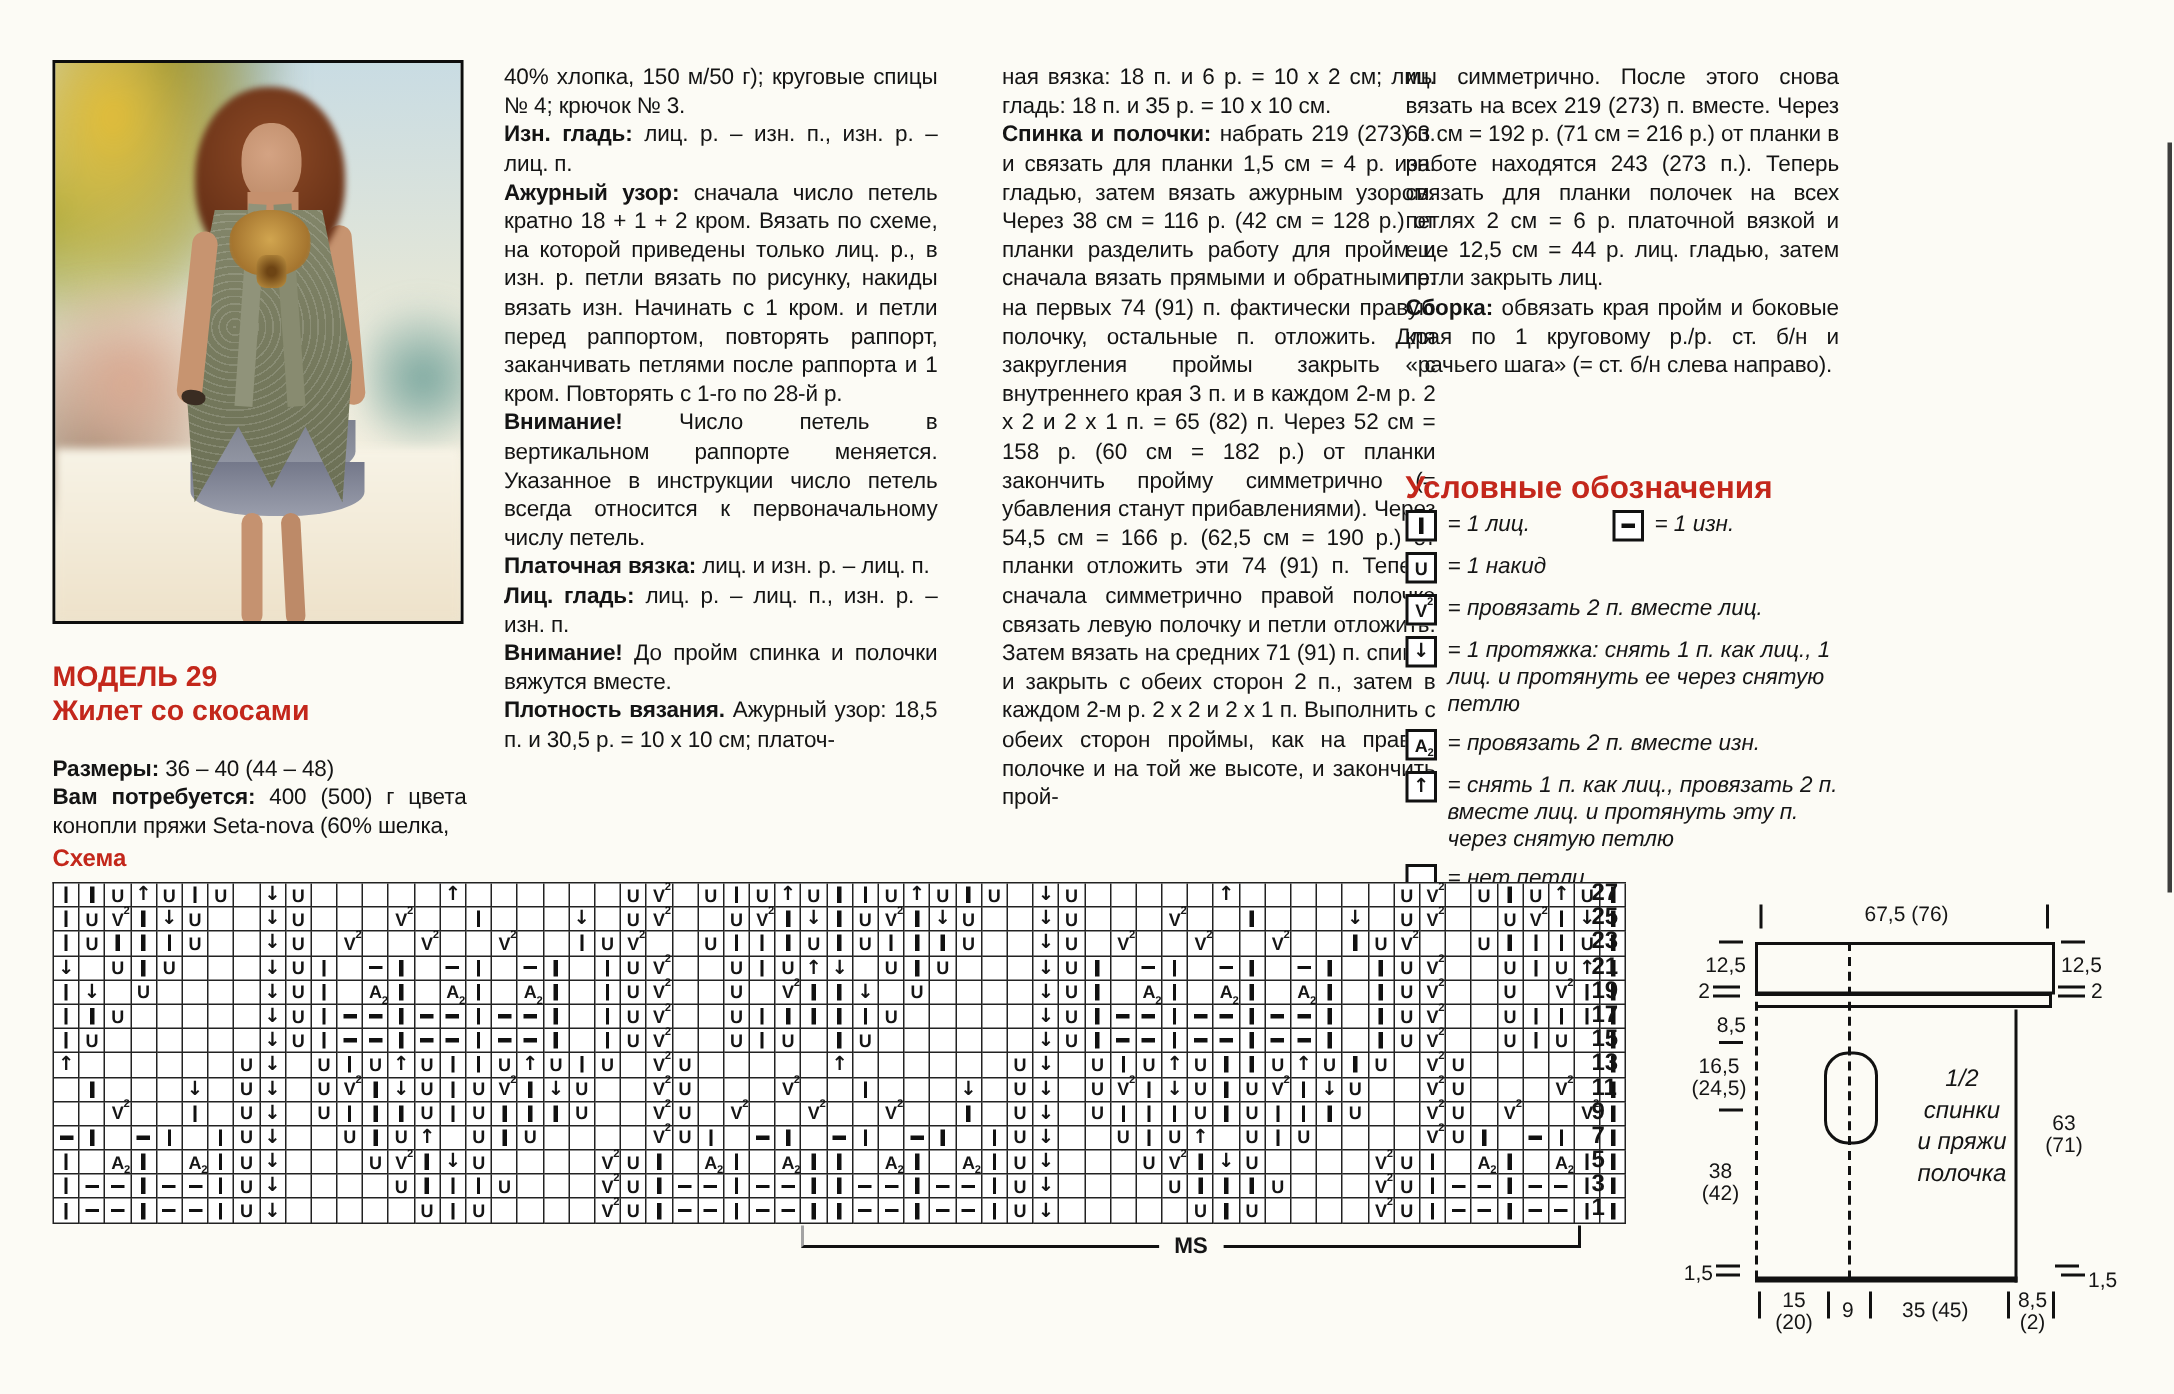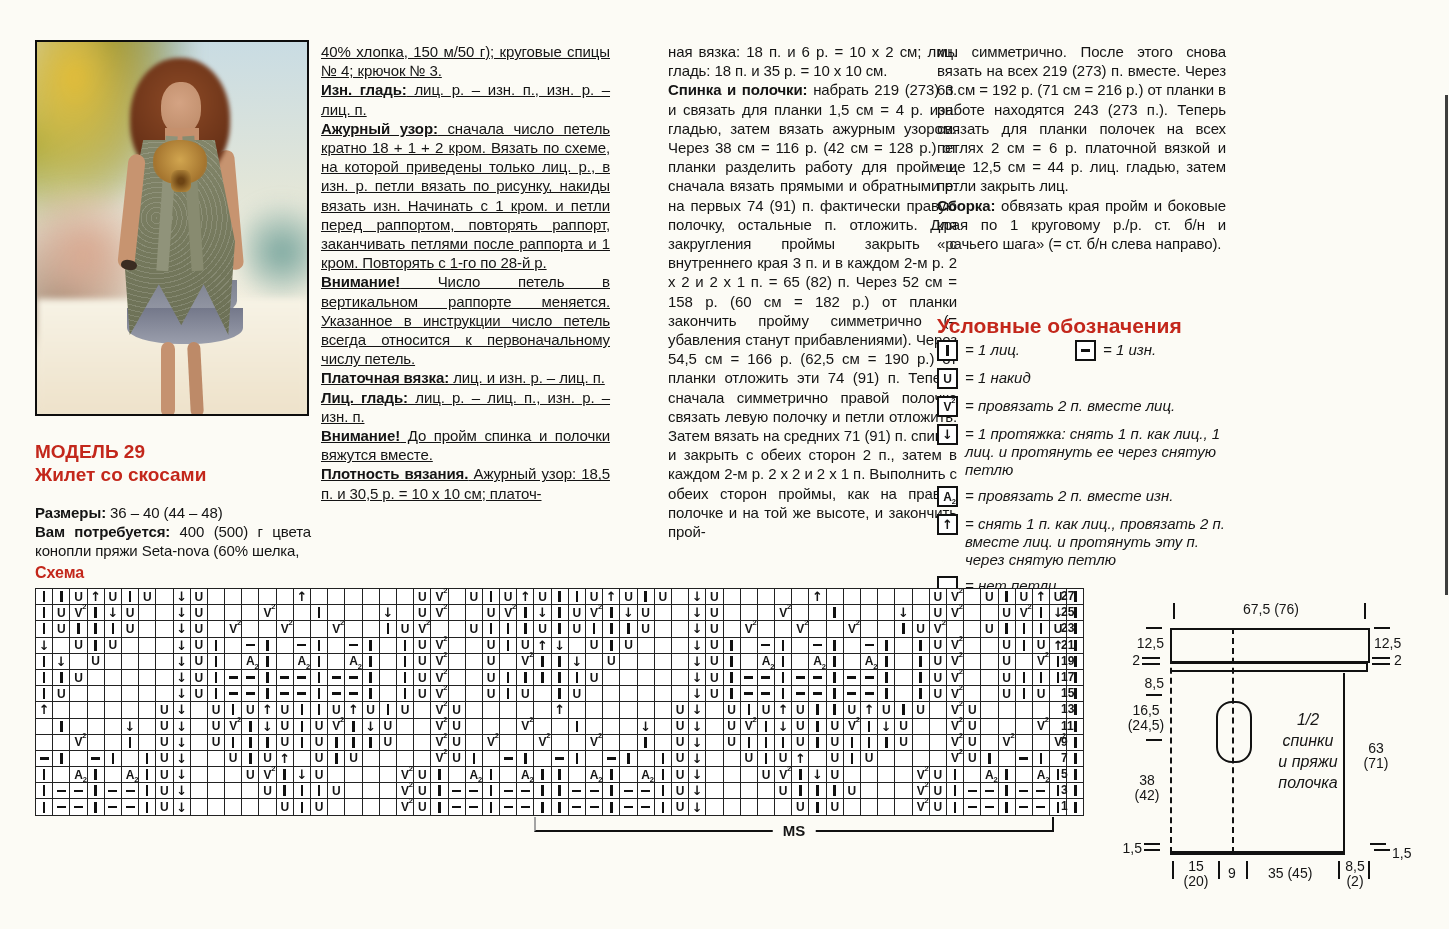--- a/index.html
+++ b/index.html
@@ -69,21 +69,21 @@
   .gU{font:700 12px/1 "Liberation Sans",sans-serif;font-style:normal;}
   .gAr{font:700 13px/1 "DejaVu Sans",sans-serif;font-style:normal;}
   .gV,.gA{position:relative;font:700 12px/1 "Liberation Sans",sans-serif;font-style:normal;}
   .gV i{position:absolute;top:-4px;right:-4px;font:700 7.5px/1 "Liberation Sans",sans-serif;font-style:normal;}
   .gA i{position:absolute;bottom:-3px;right:-4px;font:700 7.5px/1 "Liberation Sans",sans-serif;font-style:normal;}
   
   .chart{position:absolute;left:35px;top:588px;}
   .grid{display:grid;grid-template-columns:repeat(61,17.2px);grid-auto-rows:16.2px;border-top:1.3px solid #222;border-left:1.3px solid #222;background:#fff;}
   .cell{border-right:1.3px solid #222;border-bottom:1.3px solid #222;display:flex;align-items:center;justify-content:center;overflow:visible;}
   .rownums{position:absolute;left:1055px;top:588px;width:40px;}
-  .rownums div{height:16.2px;line-height:16.2px;font-size:12px;font-weight:700;text-align:left;padding-left:6px;}
+  .rownums div{height:16.2px;line-height:16.2px;font-size:16px;font-weight:700;text-align:left;padding-left:6px;}
   .ms-bracket{position:absolute;left:534px;top:817px;width:516px;height:13px;
     border-left:2px solid #a3a3a3;border-right:2px solid #111;border-bottom:2px solid #111;}
   .ms-label{position:absolute;left:50%;bottom:-9px;transform:translateX(-50%);background:#fcfbf5;padding:0 10px;font-size:15px;font-weight:700;}
   
   .schematic{position:absolute;left:1128px;top:593px;width:321px;height:330px;font-size:14px;}
   .s{position:absolute;}
   .s-collar{left:42px;top:35px;width:196px;height:31px;border:2.5px solid #111;}
   .s-band{left:42px;top:69px;width:196px;height:6px;border-top:2px solid #111;border-bottom:2px solid #111;border-right:2px solid #111;}
   .s-body{left:42px;top:80px;width:173px;height:178px;border-right:2.5px solid #111;border-bottom:4px solid #111;}
   .s-fold{left:42px;top:35px;width:0;height:225px;border-left:2.5px dashed #111;}
@@ -129,21 +129,21 @@
   <div>Жилет со скосами</div>
 </div>
 
 <div class="sizesblock col" style="position:absolute;">
   <p><b>Размеры:</b><span> 36 – 40 (44 – 48)</span></p>
   <p><b>Вам потребуется:</b><span> 400 (500) г цвета конопли пряжи Seta-nova (60% шелка,</span></p>
 </div>
 
 <div class="schemalabel red">Схема</div>
 
-<div class="col" id="col2" style="left:321px;top:42px;width:289px;text-decoration:underline;">
+<div class="col" id="col2" style="left:336px;top:42px;width:289px;">
     <p>40% хлопка, 150 м/50 г); круговые спицы № 4; крючок № 3.</p>
     <p><b>Изн. гладь:</b> лиц. р. – изн. п., изн. р. – лиц. п.</p>
     <p><b>Ажурный узор:</b> сначала число петель кратно 18 + 1 + 2 кром. Вязать по схеме, на которой приведены только лиц. р., в изн. р. петли вязать по рисунку, накиды вязать изн. Начинать с 1 кром. и петли перед раппортом, повторять раппорт, заканчивать петлями после раппорта и 1 кром. Повторять с 1-го по 28-й р.</p>
     <p><b>Внимание!</b> Число петель в вертикальном раппорте меняется. Указанное в инструкции число петель всегда относится к первоначальному числу петель.</p>
     <p><b>Платочная вязка:</b> лиц. и изн. р. – лиц. п.</p>
     <p><b>Лиц. гладь:</b> лиц. р. – лиц. п., изн. р. – изн. п.</p>
     <p><b>Внимание!</b> До пройм спинка и полочки вяжутся вместе.</p>
     <p><b>Плотность вязания.</b> Ажурный узор: 18,5 п. и 30,5 р. = 10 х 10 см; платоч-</p>
   </div>
 <div class="col" id="col3" style="left:637px;top:42px;width:289px;margin-left:31px;">

